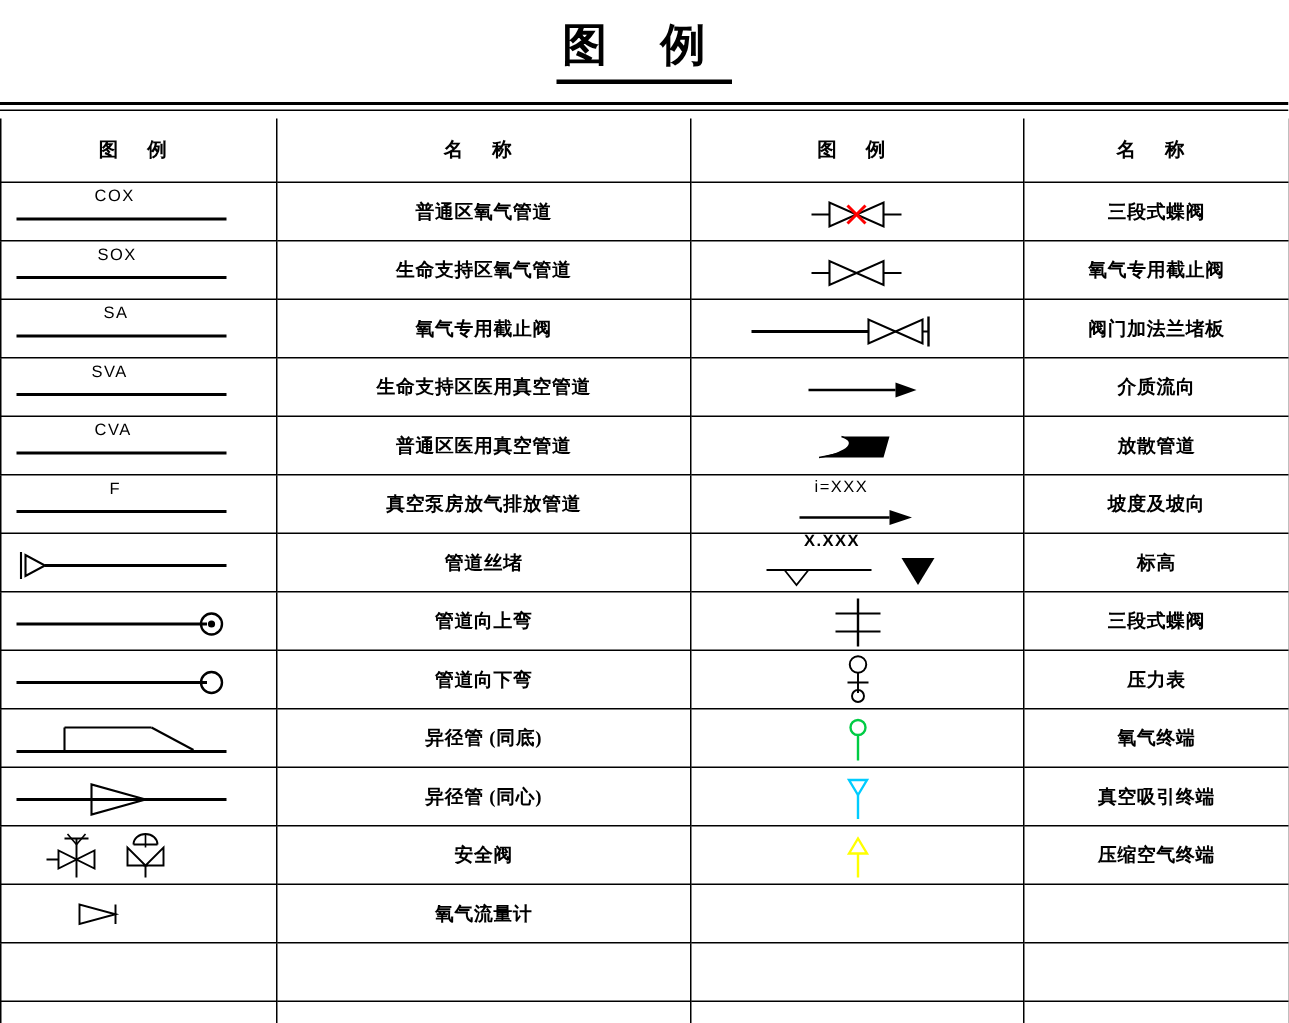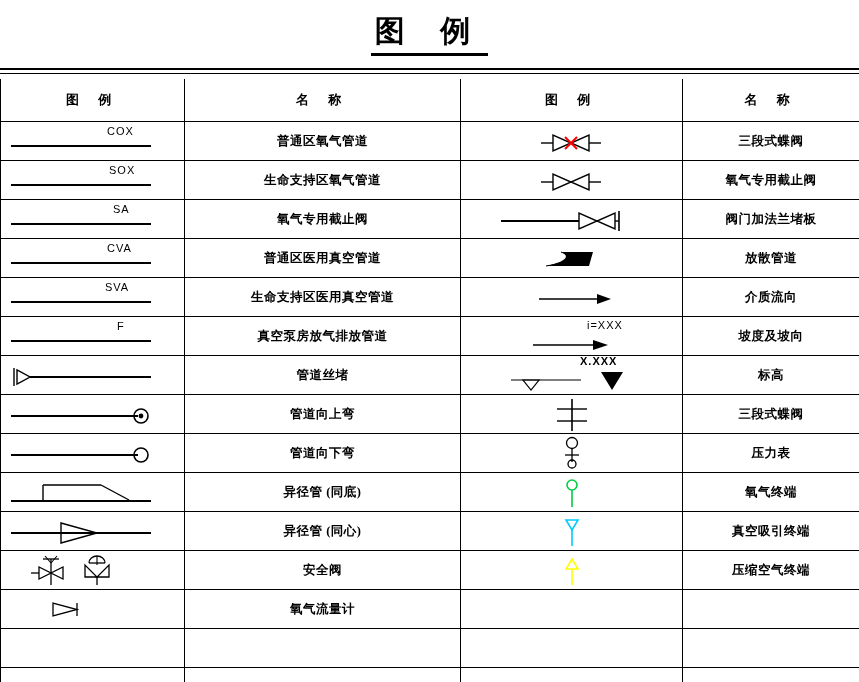--- a/index.html
+++ b/index.html
@@ -103,21 +103,20 @@
     position: absolute;
     left: 0;
     top: 0;
   }
   .sym-label {
     position: absolute;
     font-family: "Liberation Sans", sans-serif;
     font-size: 11px;
     letter-spacing: 1px;
     white-space: nowrap;
-    margin-left: 44px;
   }
 </style>
 </head>
 <body>
 
 <div id="page">
 
   <div class="title-wrap">
     <span class="title">图      例</span>
   </div>
@@ -208,57 +207,57 @@
               <line x1="154" y1="21" x2="158" y2="21" stroke="#000" stroke-width="1.4"></line>
             </svg>
           </div>
         </td>
         <td class="namecell">阀门加法兰堵板</td>
       </tr>
 
       <tr class="row">
         <td class="symcell">
           <div class="sym-inner">
+            <span class="sym-label" style="left:60px; top:3px;">SVA</span>
+            <svg width="184" height="38">
+              <line x1="10" y1="24" x2="150" y2="24" stroke="#000" stroke-width="2"></line>
+            </svg>
+          </div>
+        </td>
+        <td class="namecell">生命支持区医用真空管道</td>
+        <td class="symcell">
+          <div class="sym-inner">
+            <svg width="222" height="38">
+              <line x1="78" y1="21" x2="136" y2="21" stroke="#000" stroke-width="1.6"></line>
+              <polygon points="136,16 150,21 136,26" fill="#000"></polygon>
+            </svg>
+          </div>
+        </td>
+        <td class="namecell">介质流向</td>
+      </tr>
+
+      <tr class="row">
+        <td class="symcell">
+          <div class="sym-inner">
             <span class="sym-label" style="left:62px; top:3px;">CVA</span>
             <svg width="184" height="38">
               <line x1="10" y1="24" x2="150" y2="24" stroke="#000" stroke-width="2"></line>
             </svg>
           </div>
         </td>
         <td class="namecell">普通区医用真空管道</td>
         <td class="symcell">
           <div class="sym-inner">
             <svg width="222" height="38">
               <path d="M85,27 L128,27 L132,13 L100,13 C112,18 100,24 85,27 Z" fill="#000"></path>
               <path d="M85,27 C104,24 114,18 100,13" fill="none" stroke="#000" stroke-width="1"></path>
             </svg>
           </div>
         </td>
         <td class="namecell">放散管道</td>
-      </tr>
-
-      <tr class="row">
-        <td class="symcell">
-          <div class="sym-inner">
-            <span class="sym-label" style="left:60px; top:3px;">SVA</span>
-            <svg width="184" height="38">
-              <line x1="10" y1="24" x2="150" y2="24" stroke="#000" stroke-width="2"></line>
-            </svg>
-          </div>
-        </td>
-        <td class="namecell">生命支持区医用真空管道</td>
-        <td class="symcell">
-          <div class="sym-inner">
-            <svg width="222" height="38">
-              <line x1="78" y1="21" x2="136" y2="21" stroke="#000" stroke-width="1.6"></line>
-              <polygon points="136,16 150,21 136,26" fill="#000"></polygon>
-            </svg>
-          </div>
-        </td>
-        <td class="namecell">介质流向</td>
       </tr>
 
       <tr class="row">
         <td class="symcell">
           <div class="sym-inner">
             <span class="sym-label" style="left:72px; top:3px;">F</span>
             <svg width="184" height="38">
               <line x1="10" y1="24" x2="150" y2="24" stroke="#000" stroke-width="2"></line>
             </svg>
           </div>

